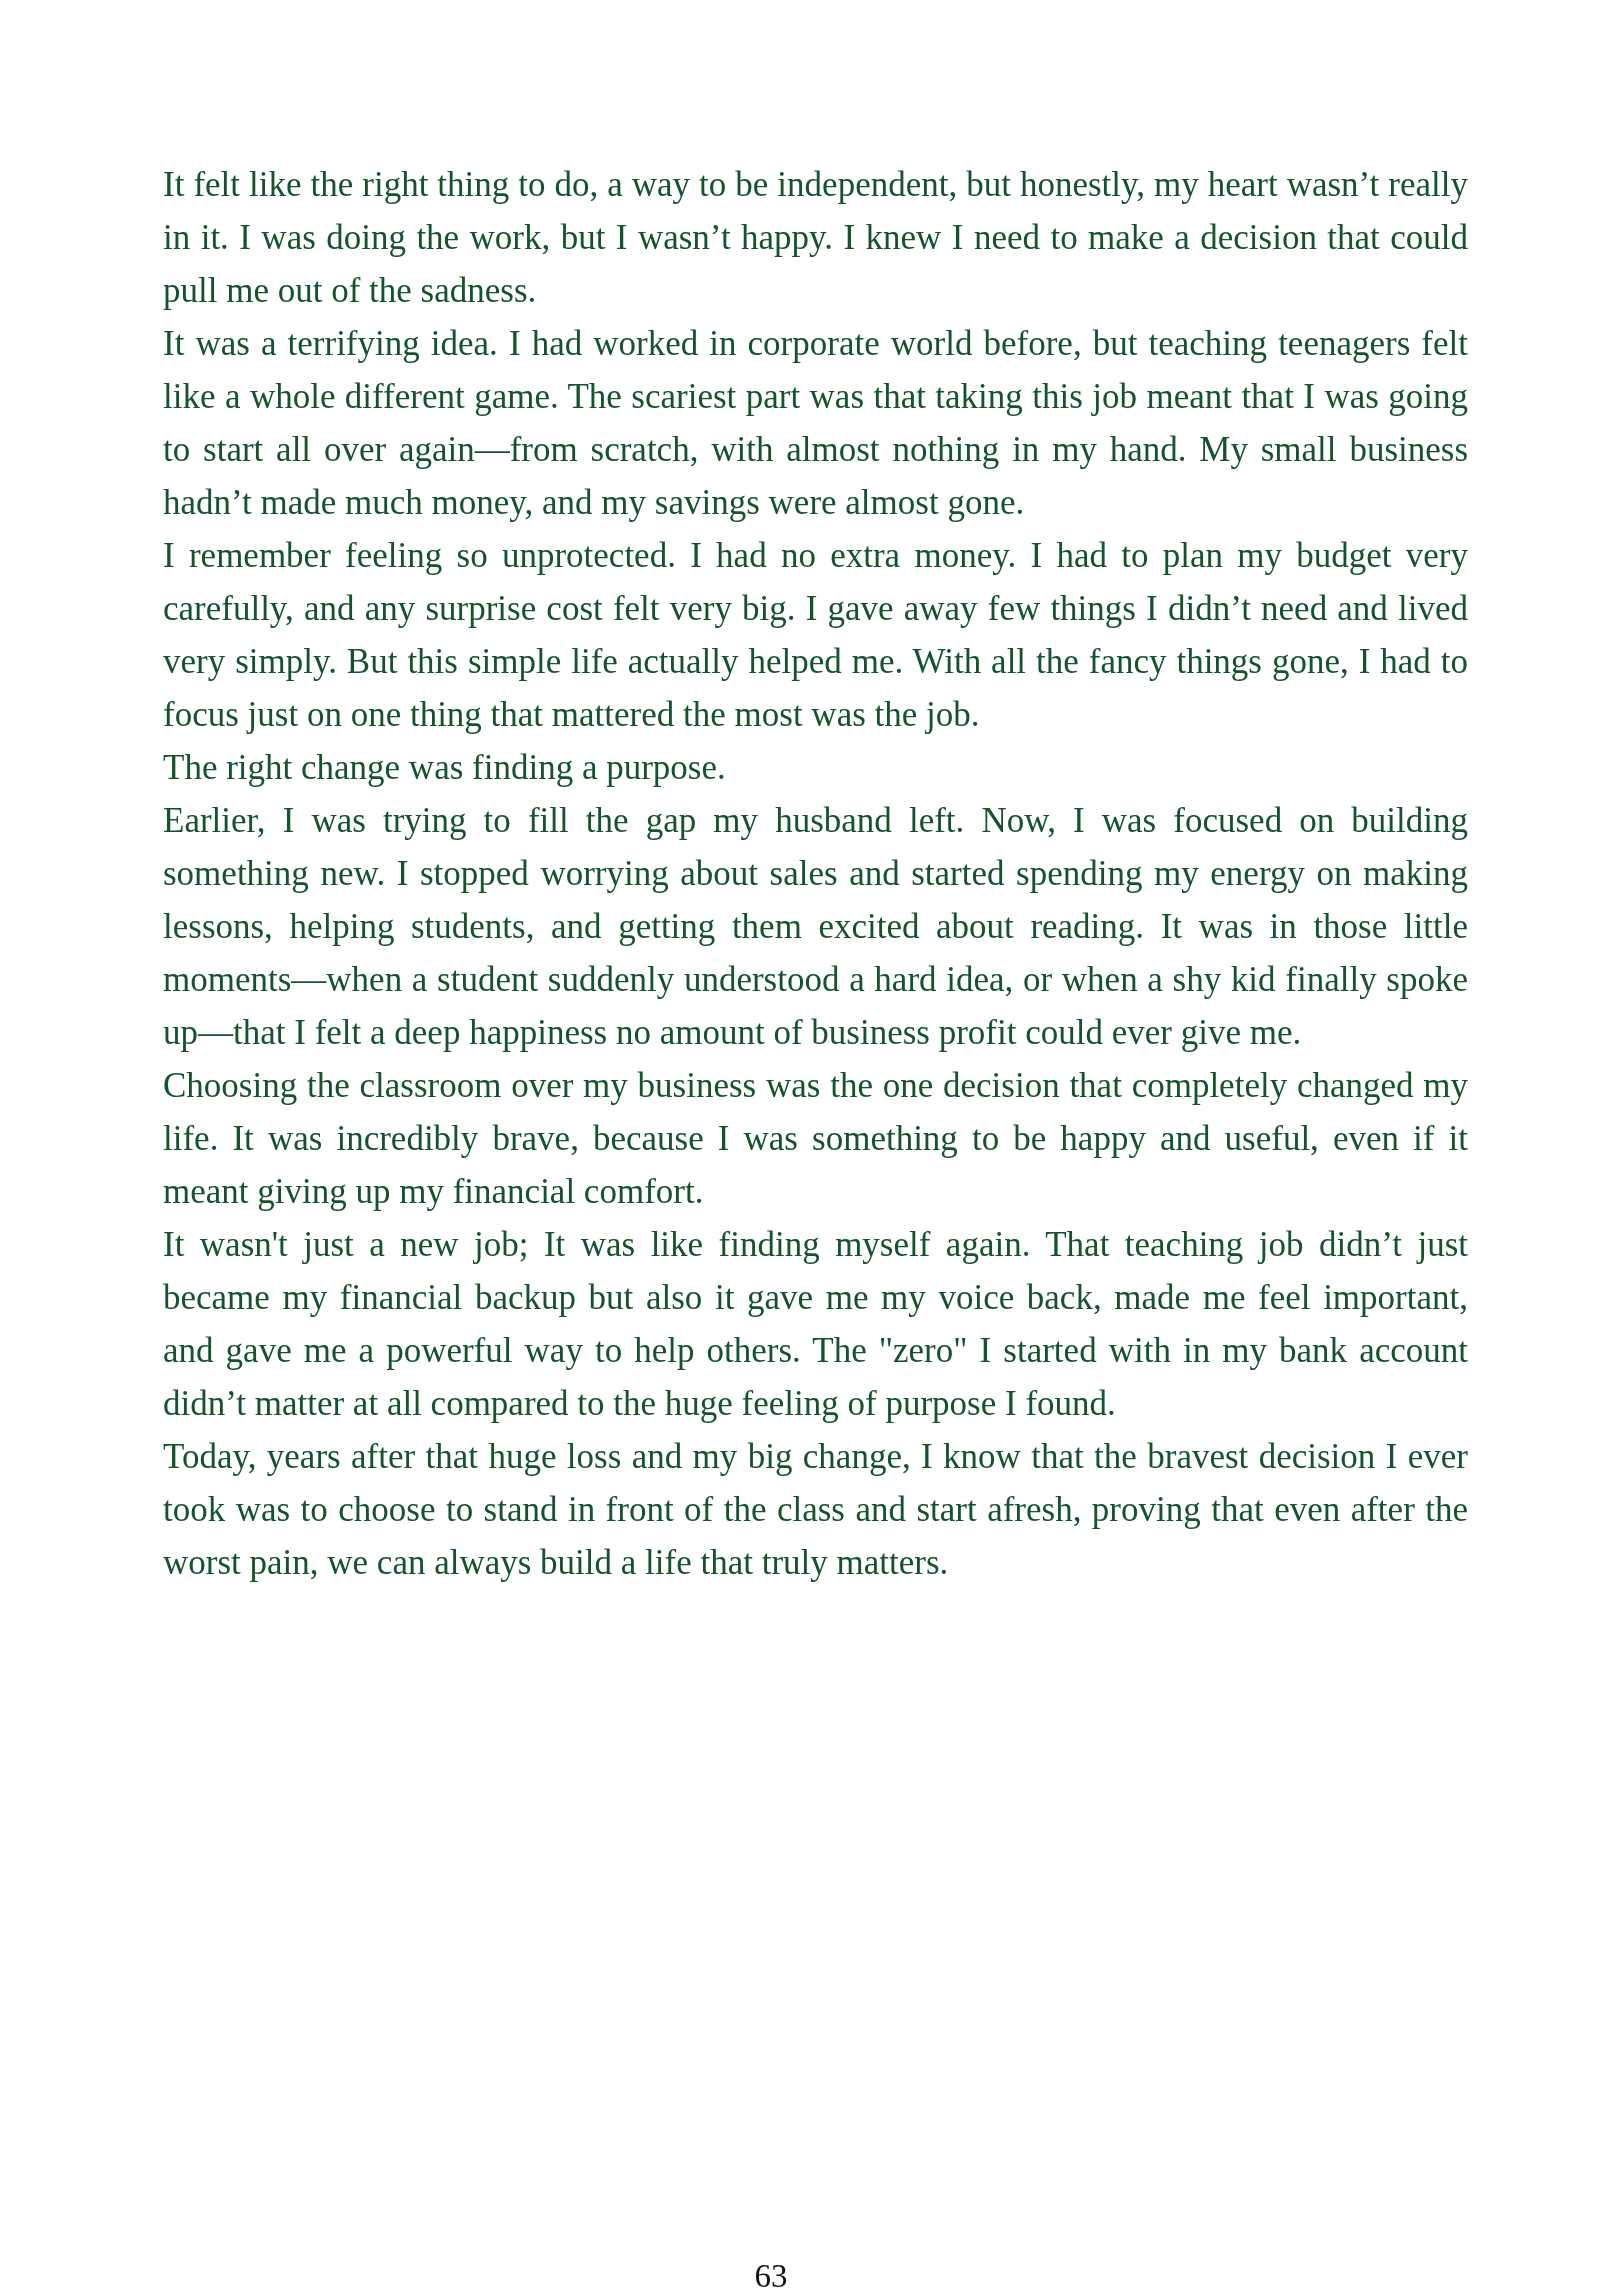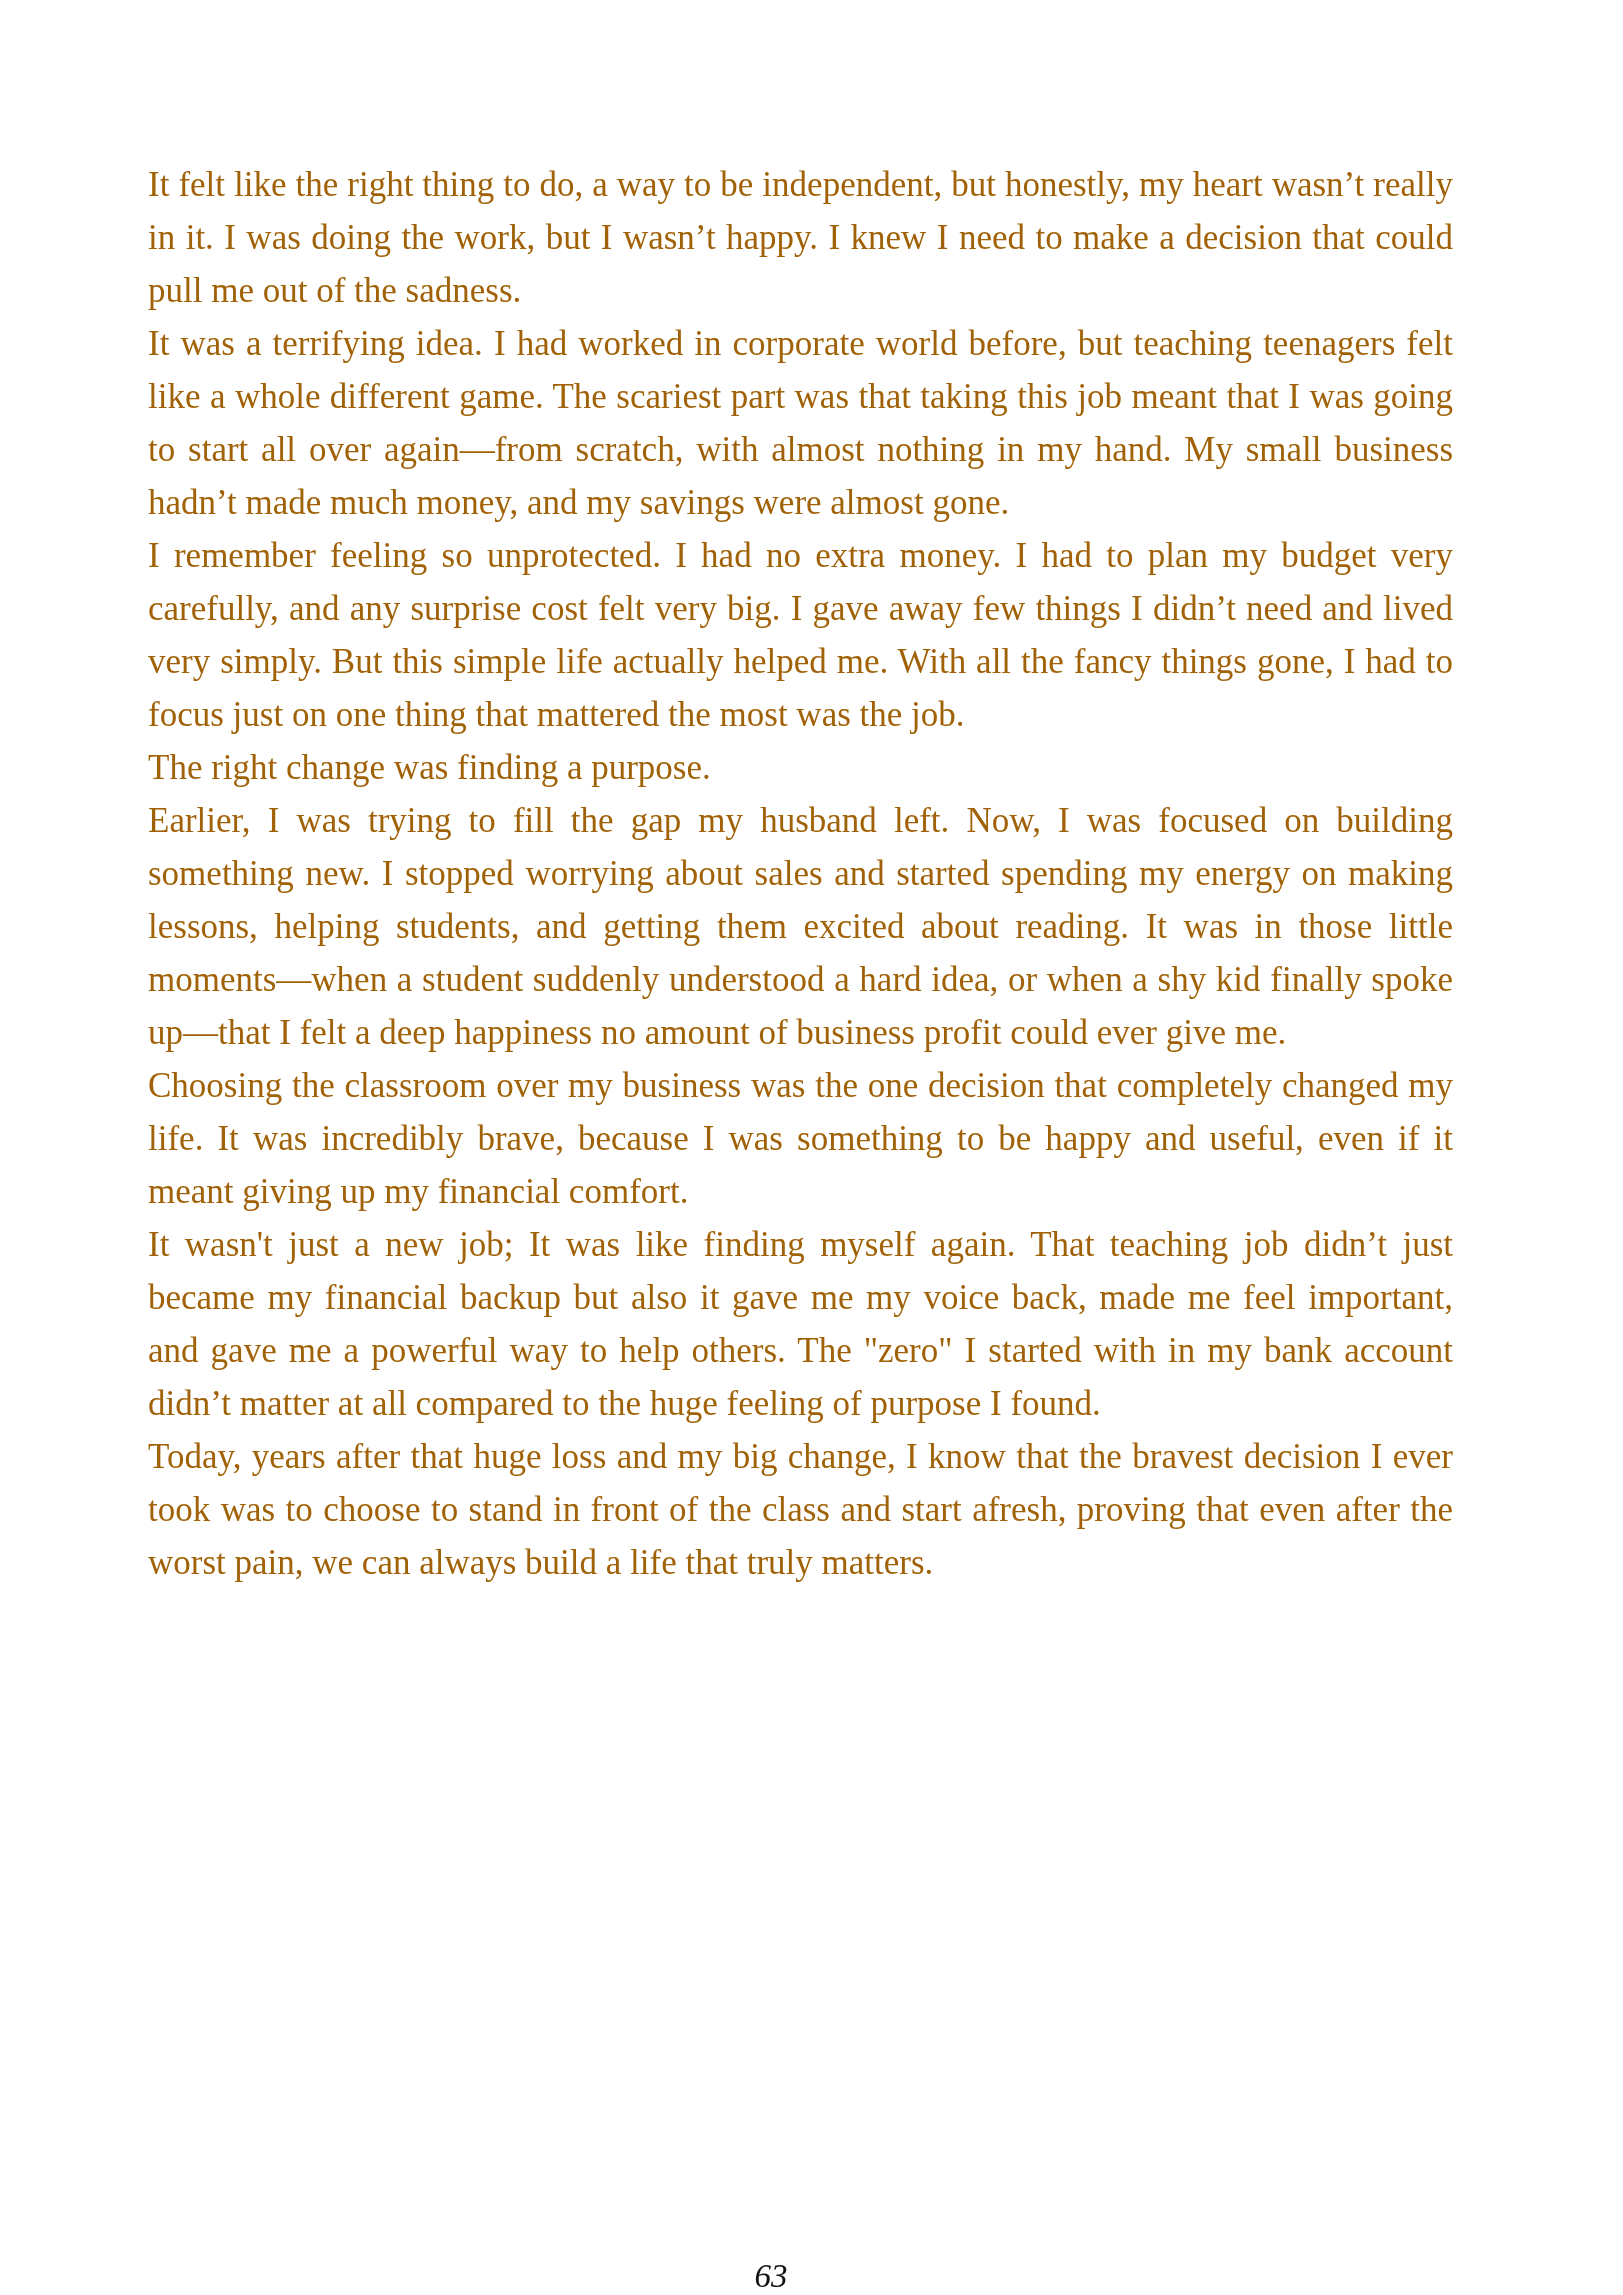--- a/index.html
+++ b/index.html
@@ -1,37 +1,36 @@
 <!DOCTYPE html>
 <html style="font-size:10.5px"><head>
 <meta charset="utf-8">
 <style>
   html, body { margin: 0; padding: 0; background: #ffffff; }
   body { width: 1623px; height: 2295px; position: relative; overflow: hidden; }
   .page {
     position: absolute;
-    left: 148px;
+    left: 163px;
     top: 158px;
     width: 1305px;
     font-family: "Liberation Serif", "DejaVu Serif", serif;
     font-size: 35px;
     line-height: 53px;
-    color: #a16207;
+    color: #14532d;
   }
   .para { margin: 0; text-align: justify; text-align-last: left; }
   .center-italic { margin: 0; text-align: center; font-style: italic; }
   .heading { margin: 0; text-align: center; font-weight: bold; }
   .plain { margin: 0; text-align: left; }
   .page-number {
     position: absolute;
     left: 0; width: 1542px;
     top: 2258px;
     text-align: center;
     font-family: "Liberation Serif", "DejaVu Serif", serif;
-    font-style: italic;
     font-size: 33px;
     color: #111111;
   }
 </style>
 </head>
 <body>
 
 <div class="page">
   <p class="para">It felt like the right thing to do, a way to be independent, but honestly, my heart wasn’t really in it. I was doing the work, but I wasn’t happy. I knew I need to make a decision that could pull me out of the sadness.</p>
   <p class="para">It was a terrifying idea. I had worked in corporate world before, but teaching teenagers felt like a whole different game. The scariest part was that taking this job meant that I was going to start all over again—from scratch, with almost nothing in my hand. My small business hadn’t made much money, and my savings were almost gone.</p>

